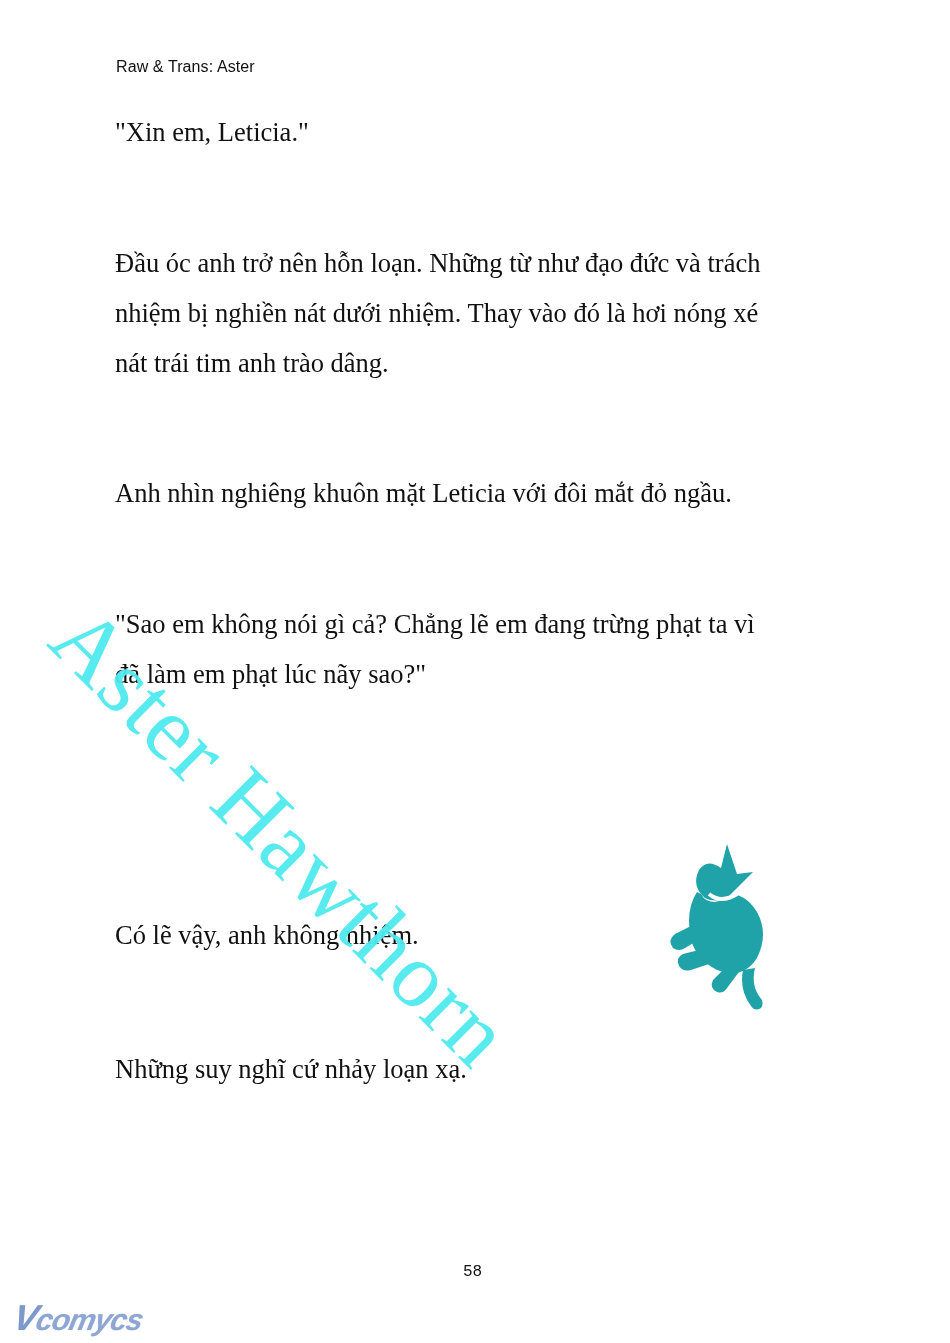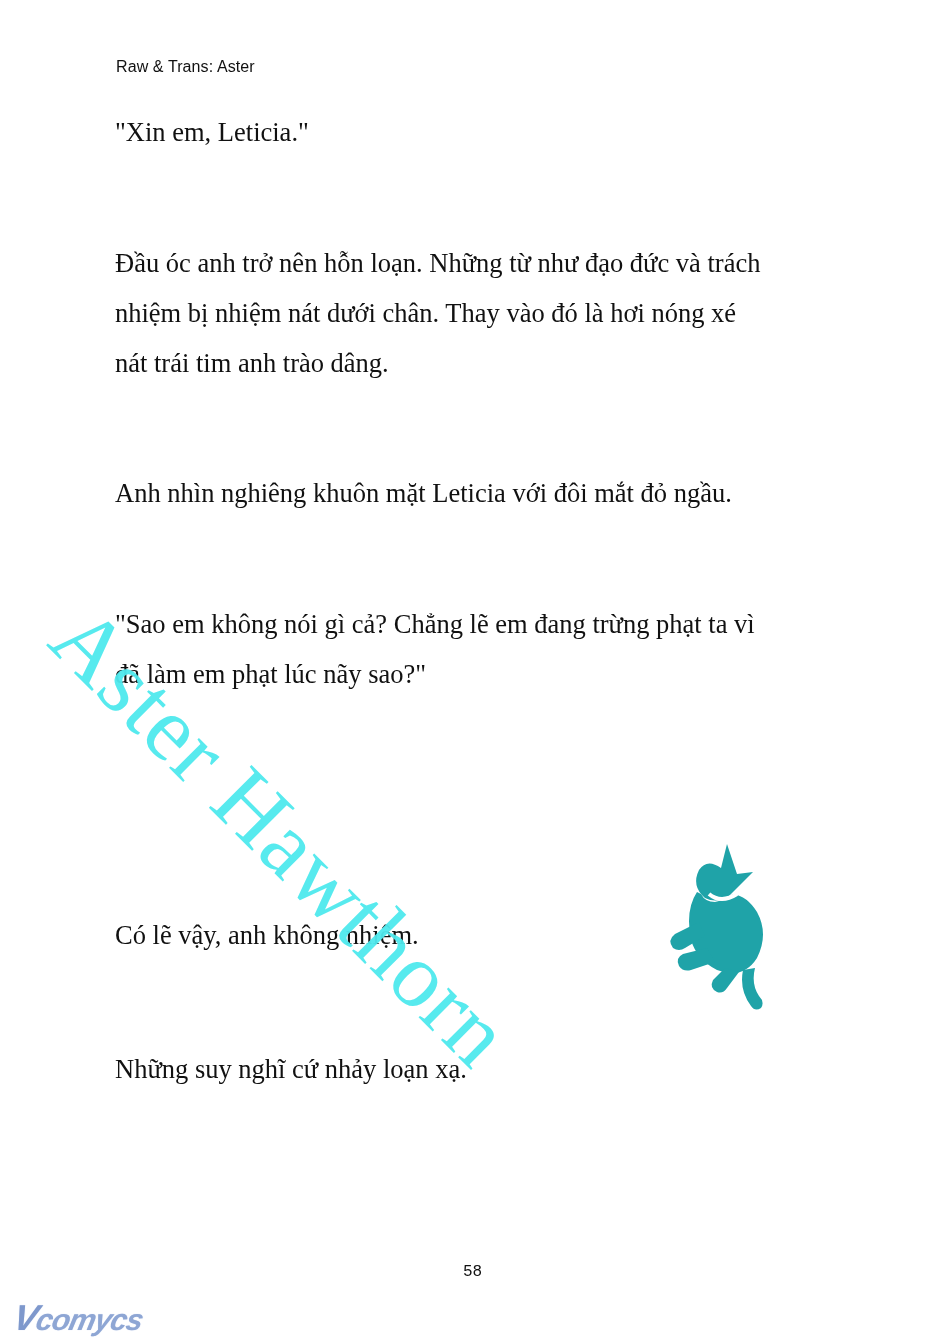--- a/index.html
+++ b/index.html
@@ -88,21 +88,21 @@
   </style>
 </head>
 <body>
 
 <div class="page">
 
   <div class="header">Raw &amp; Trans: Aster</div>
 
   <div class="line" style="top:117px">"Xin em, Leticia."</div>
   <div class="line" style="top:248px">Đầu óc anh trở nên hỗn loạn. Những từ như đạo đức và trách</div>
-  <div class="line" style="top:298px">nhiệm bị nhiệm nát dưới chân. Thay vào đó là hơi nóng xé</div>
+  <div class="line" style="top:298px">nhiệm bị nghiền nát dưới nhiệm. Thay vào đó là hơi nóng xé</div>
   <div class="line" style="top:478px">Anh nhìn nghiêng khuôn mặt Leticia với đôi mắt đỏ ngầu.</div>
   <div class="line" style="top:348px">nát trái tim anh trào dâng.</div>
   <div class="line" style="top:609px">"Sao em không nói gì cả? Chẳng lẽ em đang trừng phạt ta vì</div>
   <div class="line" style="top:659px">đã làm em phạt lúc nãy sao?"</div>
   <div class="line" style="top:920px">Có lẽ vậy, anh không nhiệm.</div>
   <div class="line" style="top:1054px">Những suy nghĩ cứ nhảy loạn xạ.</div>
 
   <div class="watermark">Aster Hawthorn</div>
 
   <svg class="cat" viewBox="0 0 125 185" xmlns="http://www.w3.org/2000/svg">

